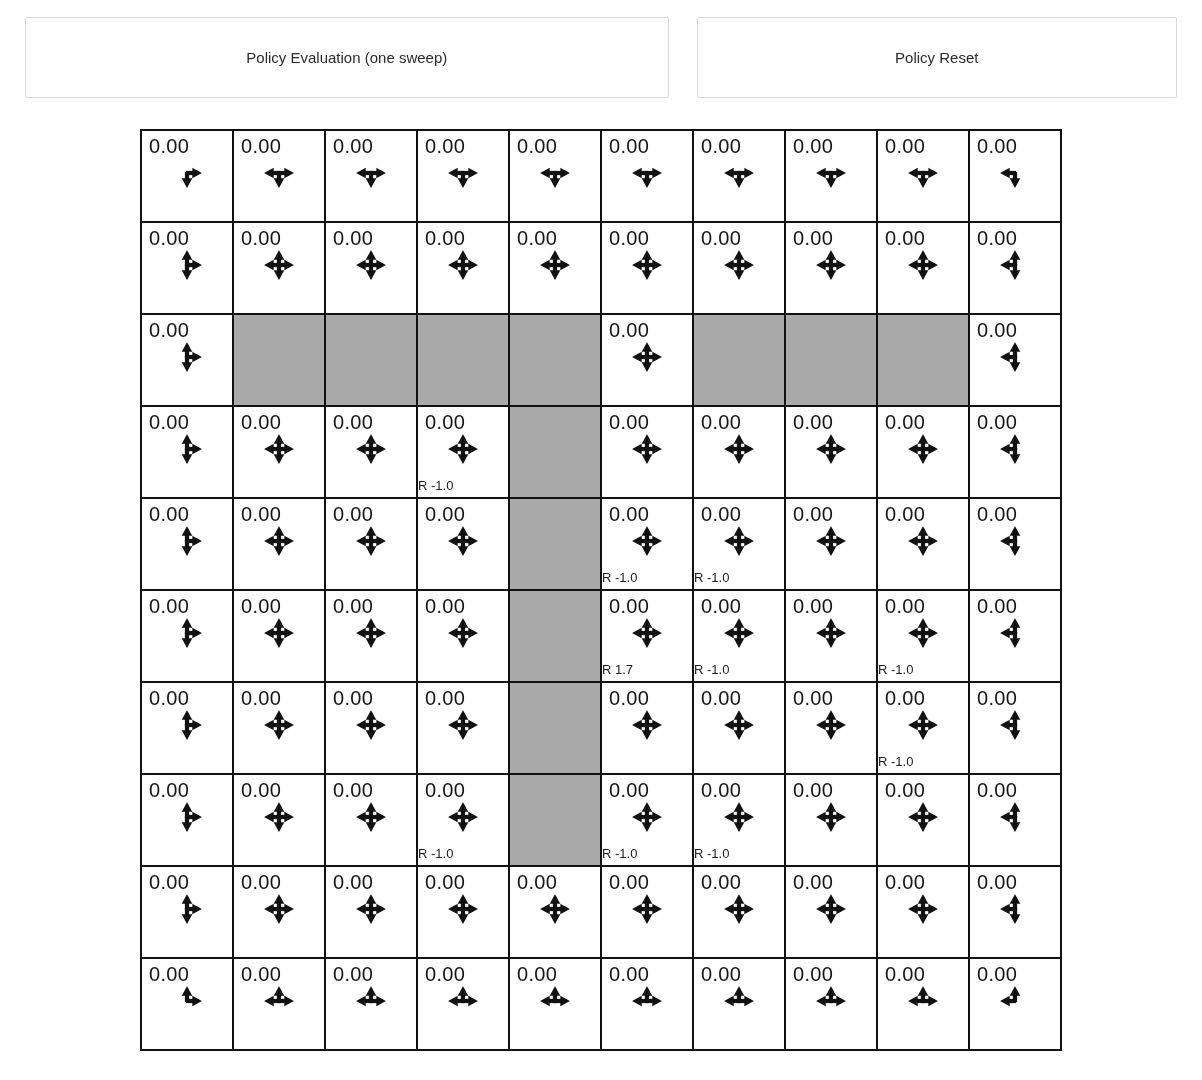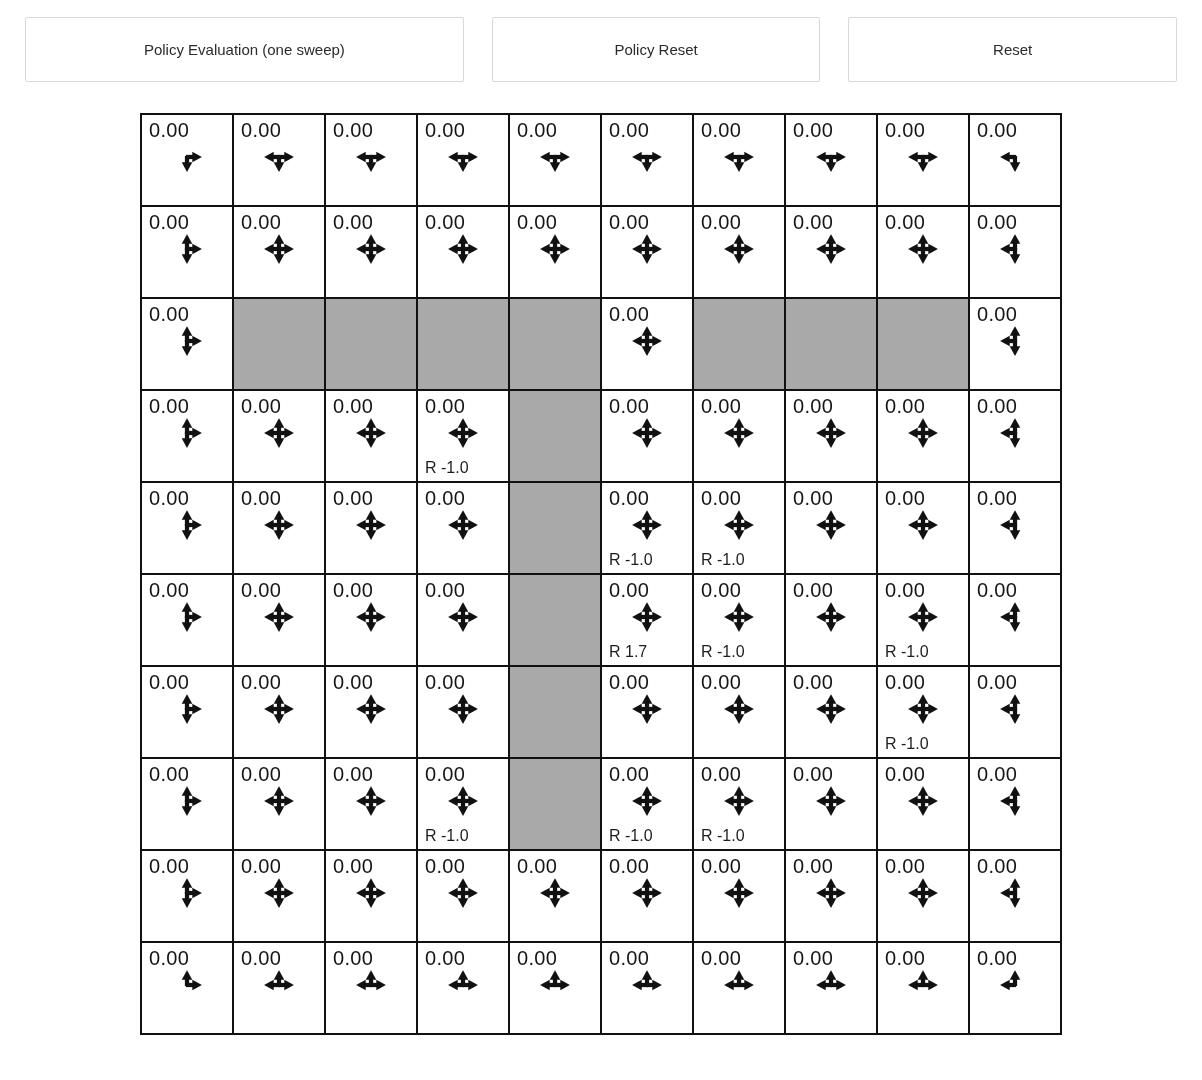--- a/index.html
+++ b/index.html
@@ -6,21 +6,21 @@
   html, body { margin: 0; padding: 0; background: #ffffff; width: 1202px; height: 1080px; overflow: hidden; }
   body { font-family: "Liberation Sans", sans-serif; }
 
   .toolbar {
     display: flex;
     gap: 28px;
     padding: 17px 25px 0 25px;
   }
   .toolbar button {
     flex: 1;
-    height: 65px;
+    height: 81px;
     background: #ffffff;
     border: 1px solid #d9d9d9;
     border-radius: 2px;
     font-family: "Liberation Sans", sans-serif;
     font-size: 15px;
     color: #2b2b2b;
     cursor: pointer;
   }
   .toolbar button.wide { flex: 1.35; }
 
@@ -53,32 +53,31 @@
     position: absolute;
     top: 25px;
     left: 50%;
     transform: translateX(-50%);
     width: 34px;
     height: 34px;
   }
   .reward {
     position: absolute;
     bottom: 4px;
-    left: 7px;
-    font-size: 16px;
+    left: 0;
+    font-size: 13px;
     color: #1d1d1d;
   }
 </style>
 </head>
 <body>
 
 <div class="toolbar">
   <button class="wide">Policy Evaluation (one sweep)</button>
   <button>Policy Reset</button>
-  <button>Reset</button>
 </div>
 
 <div class="board" style="--wall-color: #a9a9a9;">
     <div class="cell">
       <div class="val">0.00</div>
       <svg viewBox="0 0 32 32" class="arrows">
         <line x1="15" y1="16" x2="23" y2="16" stroke="#111111" stroke-width="4"></line>
         <polygon points="30,16 21,11 21,21" fill="#111111"></polygon>
         <line x1="16" y1="15" x2="16" y2="23" stroke="#111111" stroke-width="4"></line>
         <polygon points="16,30 11,21 21,21" fill="#111111"></polygon>

